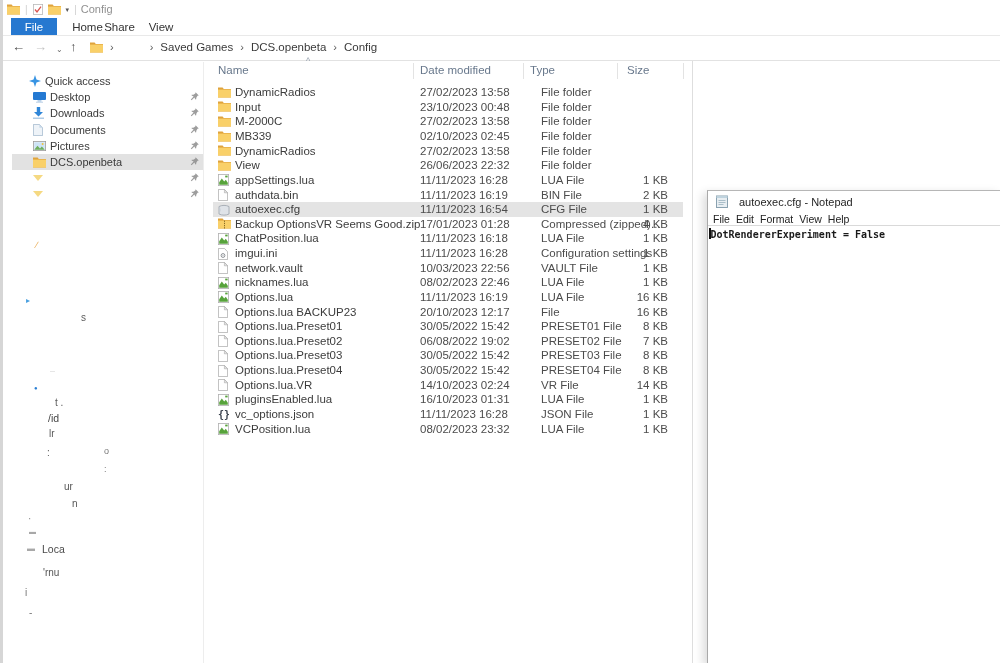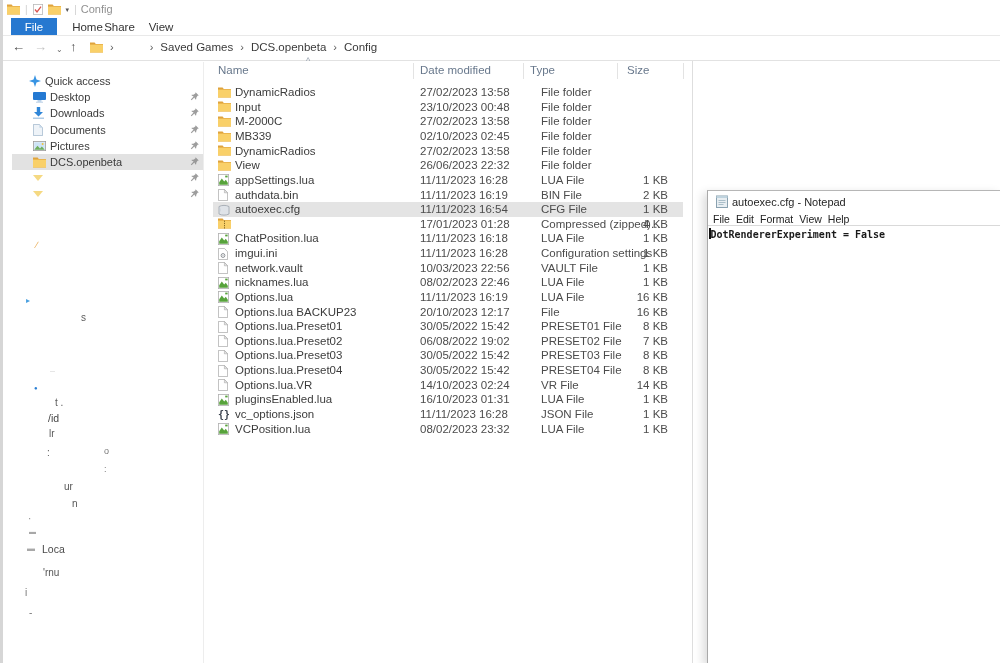--- a/index.html
+++ b/index.html
@@ -52,21 +52,21 @@
   .frow .nm{position:absolute;left:22px;top:0;line-height:14.63px;white-space:nowrap;}
   .frow .dt{position:absolute;left:207px;top:0;line-height:14.63px;color:#4c4c4c;}
   .frow .tp{position:absolute;left:328px;top:0;line-height:14.63px;color:#4c4c4c;white-space:nowrap;}
   .frow .sz{position:absolute;right:15px;width:90px;top:0;line-height:14.63px;color:#4c4c4c;text-align:right;}
 
   
   .notepad{position:absolute;left:707px;top:190px;width:293px;height:472px;background:#fff;
            border-top:1px solid #b6b6b6;border-left:1px solid #a9a9a9;border-bottom:1px solid #c0c0c0;
            box-shadow:-4px 3px 9px rgba(0,0,0,.14);}
   .np-titlebar{position:absolute;left:0;top:0;width:100%;height:21px;display:flex;align-items:center;padding-left:8px;box-sizing:border-box;}
-  .np-title{font-size:11px;color:#1f1f1f;margin-left:4px;}
+  .np-title{font-size:11px;color:#1f1f1f;margin-left:11px;}
   .np-menubar{position:absolute;left:0;top:21px;width:100%;height:14px;display:flex;gap:6px;padding-left:5px;box-sizing:border-box;
               border-bottom:1px solid #d9d9d9;font-size:10.5px;color:#222;align-items:center;}
   .np-content{position:absolute;left:0;top:36px;width:100%;bottom:0;padding:1px 0 0 1px;box-sizing:border-box;
               font-family:"DejaVu Sans Mono","Liberation Mono",monospace;font-size:10px;font-weight:700;color:#1a1a1a;}
   .np-caret{display:inline-block;width:1.5px;height:11px;background:#111;vertical-align:-1px;}
 
   .fragment{position:absolute;white-space:pre;font-size:10.5px;}
   .icwrap{display:inline-flex;align-items:center;}
 </style>
 </head>
@@ -392,20 +392,21 @@
       <div class="frow">
         <span class="ic">
           <span class="icwrap">
             <svg width="13" height="11" viewBox="0 0 13 11">
               <path d="M0 .5h4.6l1.2 1.6H13V10.5H0z" fill="#dfa33d"></path>
               <rect y="2.6" width="13" height="7.9" fill="#f9d069"></rect>
               <path d="M6.5 2.6v7.9" stroke="#8a6d28" stroke-width="1" stroke-dasharray="1.3 .9"></path>
             </svg>
           </span>
         </span>
+        <span class="nm">Backup OptionsVR Seems Good.zip</span>
         <span class="dt">17/01/2023 01:28</span>
         <span class="tp">Compressed (zipped)...</span>
         <span class="sz">4 KB</span>
       </div>
       <div class="frow">
         <span class="ic">
           <span class="icwrap">
             <svg width="11" height="12" viewBox="0 0 11 12">
               <rect x=".4" y=".4" width="10.2" height="11.2" fill="#fff" stroke="#b0b0b0" stroke-width=".8"></rect>
               <path d="M1.2 10.8V8.2L3.8 4.6l2.4 3 1.6-1.8 2 3v2z" fill="#57a33b"></path>

